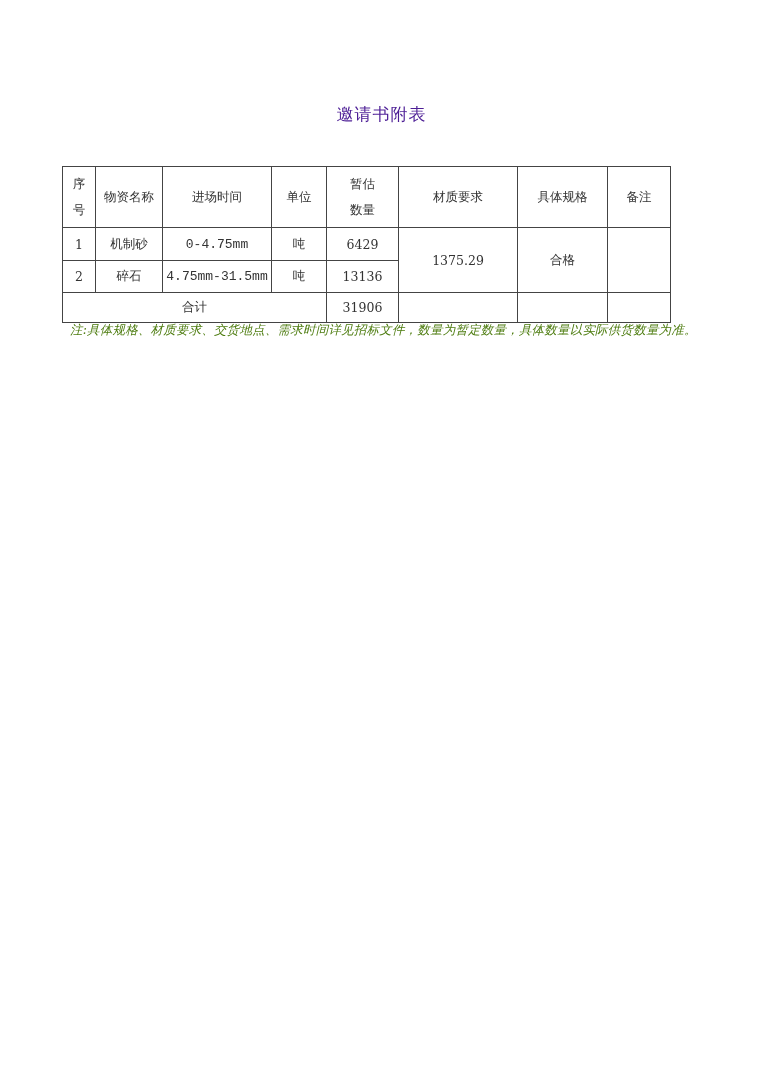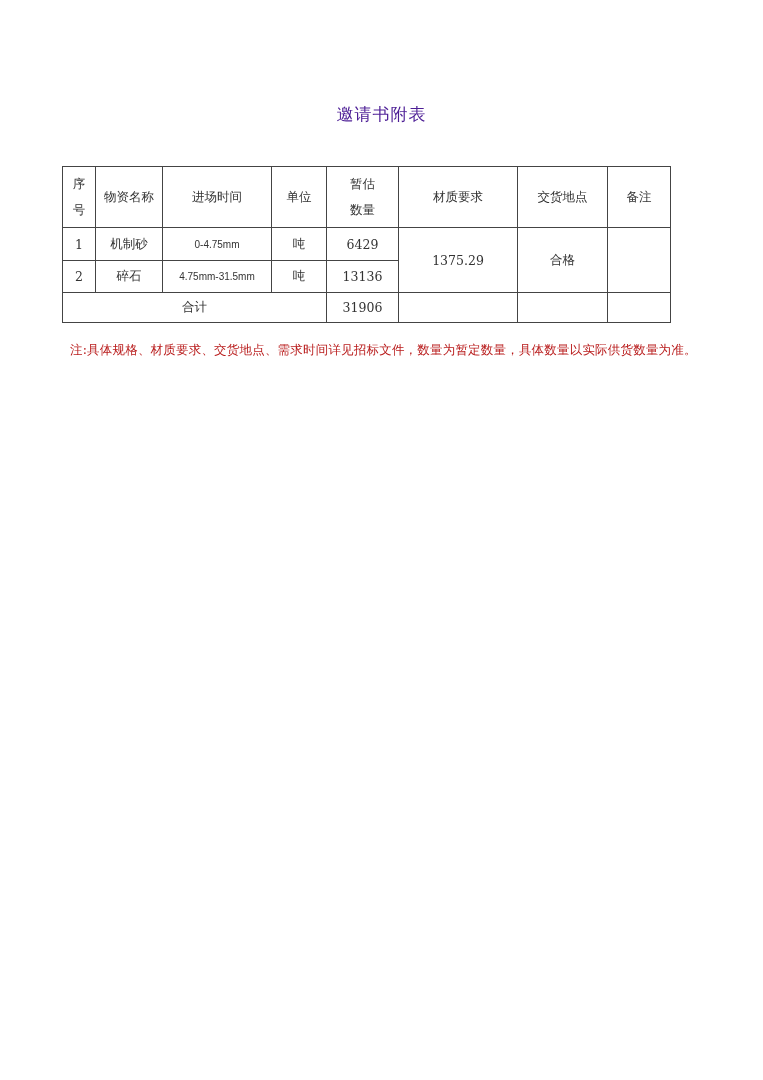--- a/index.html
+++ b/index.html
@@ -8,23 +8,23 @@
   .title { position:absolute; top:103px; left:0; width:763px; text-align:center;
            font-size:17px; letter-spacing:1px; color:#4c1d95; }
   table.grid { position:absolute; left:62px; top:166px; border-collapse:collapse;
                table-layout:fixed; font-size:12.5px; }
   table.grid td { border:1px solid #444; text-align:center; vertical-align:middle;
                   padding:0; color:#333; }
   .hdr td { height:60px; line-height:26px; }
   .r1 td { height:32px; }
   .r2 td { height:31px; }
   .rt td { height:29px; }
-  .note { position:absolute; left:70px; top:336px; width:640px; font-size:12.5px;
-          line-height:28px; color:#b91c1c; letter-spacing:0.2px; }
-  .mono { font-family:Liberation Sans, sans-serif; font-size:10px; }
+  .note { position:absolute; left:70px; top:316px; width:640px; font-size:12.5px;
+          line-height:28px; color:#4d7c0f; letter-spacing:0.2px;font-style:italic; }
+  .mono { font-family:Liberation Mono, monospace; font-size:13px; }
 </style>
 </head>
 <body>
 
 <div class="title">邀请书附表</div>
 
 <table class="grid">
   <colgroup>
     <col style="width:33px">
       <col style="width:67px">
@@ -42,21 +42,21 @@
       <div>号</div>
     </td>
     <td>物资名称</td>
     <td>进场时间</td>
     <td>单位</td>
     <td>
       <div>暂估</div>
       <div>数量</div>
     </td>
     <td>材质要求</td>
-    <td>交货地点</td>
+    <td>具体规格</td>
     <td>备注</td>
   </tr>
   <tr class="r1">
     <td>1</td>
     <td>机制砂</td>
     <td class="mono">0-4.75mm</td>
     <td>吨</td>
     <td>6429</td>
     <td rowspan="2">1375.29</td>
     <td rowspan="2">合格</td>

